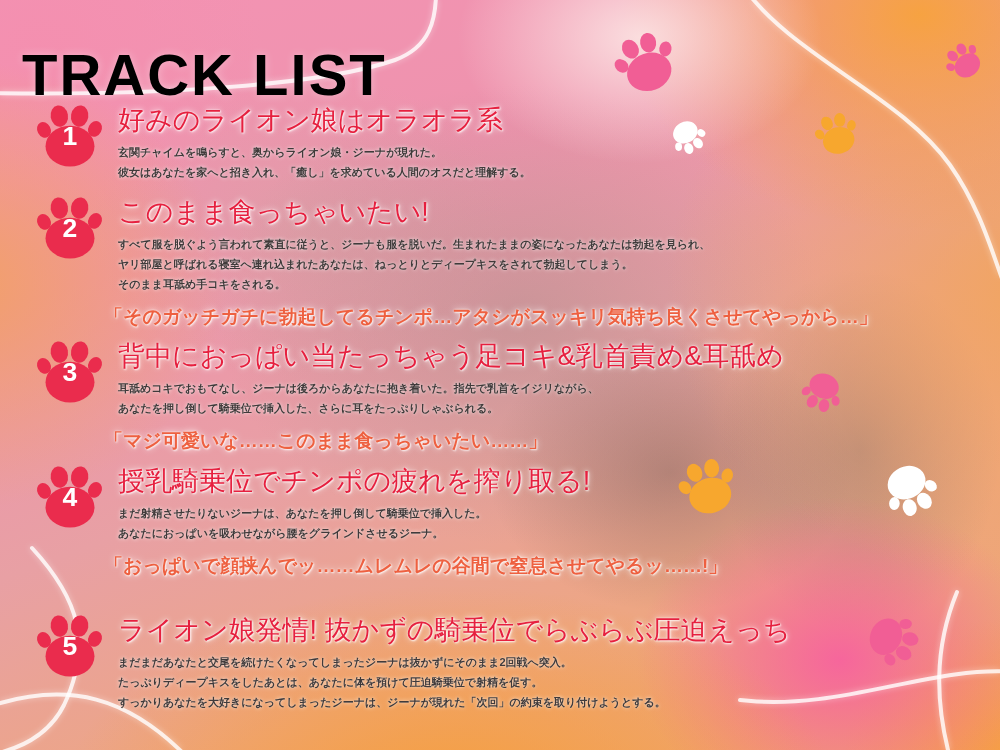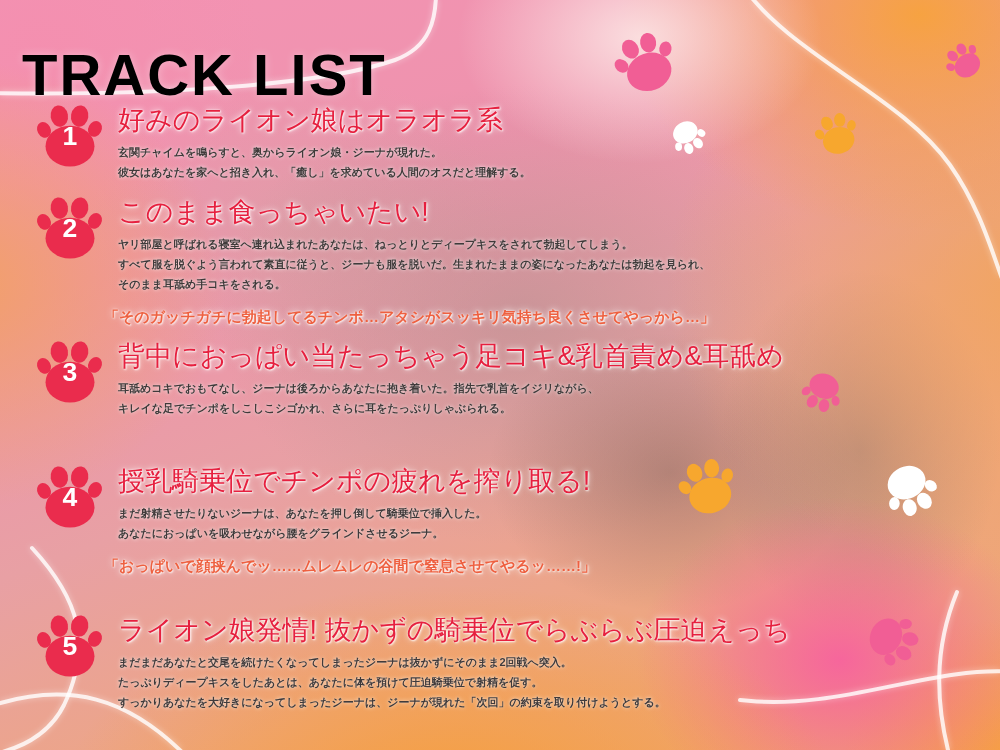--- a/index.html
+++ b/index.html
@@ -45,21 +45,21 @@
   .paw-white{color:var(--paw-white);}
   .deco{z-index:2;}
   
   .track{position:absolute;left:38px;width:940px;z-index:3;}
   .track .badge{left:0;top:2px;transform:scale(1.02);}
   .track .content{margin-left:80px;}
   .ttl{margin:0 0 6px 0;font-size:27px;line-height:32px;font-weight:400;color:var(--accent-red);
     text-shadow:0 0 6px rgba(255,255,255,.95),0 0 2px rgba(255,255,255,.9),1px 1px 2px rgba(255,255,255,.8);}
   .desc{margin:0;font-size:11px;line-height:20px;font-weight:700;color:var(--body-text);
     text-shadow:0 0 4px rgba(255,255,255,.75),0 0 1px rgba(255,255,255,.6);}
-  .quote{margin:8px 0 0 -14px;font-size:15px;line-height:30px;font-weight:700;color:var(--quote-orange);
+  .quote{margin:8px 0 0 -14px;font-size:19px;line-height:30px;font-weight:700;color:var(--quote-orange);
     text-shadow:0 0 7px rgba(255,255,255,.95),0 0 2px rgba(255,255,255,.9),1px 1px 2px rgba(255,255,255,.8);}
   .after{margin-top:8px;}
 </style>
 </head>
 <body>
 
 <div class="bg"></div>
 
 <svg class="curves" width="1000" height="750" viewBox="0 0 1000 750">
   <g fill="none" stroke="#ffffff" stroke-width="4" stroke-opacity="0.8" stroke-linecap="round">
@@ -151,40 +151,41 @@
   <div class="paw paw-red badge">
     <i class="t1"></i>
       <i class="t2"></i>
       <i class="t3"></i>
       <i class="t4"></i>
     <b class="pad"></b>
       <span class="num">2</span>
   </div>
   <div class="content">
     <h2 class="ttl">このまま食っちゃいたい!</h2>
+    <p class="desc">すべて服を脱ぐよう言われて素直に従うと、ジーナも服を脱いだ。生まれたままの姿になったあなたは勃起を見られ、</p>
     <p class="desc">ヤリ部屋と呼ばれる寝室へ連れ込まれたあなたは、ねっとりとディープキスをされて勃起してしまう。</p>
-    <p class="desc">すべて服を脱ぐよう言われて素直に従うと、ジーナも服を脱いだ。生まれたままの姿になったあなたは勃起を見られ、</p>
     <p class="desc">そのまま耳舐め手コキをされる。</p>
     <p class="quote">「そのガッチガチに勃起してるチンポ…アタシがスッキリ気持ち良くさせてやっから…」</p>
   </div>
 </section>
 
 <section class="track" style="top:340px;">
   <div class="paw paw-red badge">
     <i class="t1"></i>
       <i class="t2"></i>
       <i class="t3"></i>
       <i class="t4"></i>
     <b class="pad"></b>
       <span class="num">3</span>
   </div>
   <div class="content">
     <h2 class="ttl">背中におっぱい当たっちゃう足コキ&amp;乳首責め&amp;耳舐め</h2>
     <p class="desc">耳舐めコキでおもてなし、ジーナは後ろからあなたに抱き着いた。指先で乳首をイジリながら、</p>
-    <p class="desc">キレイな足でチンポをしこしこシゴかれ、さらに耳をたっぷりしゃぶられる。</p>
+    <p class="desc">あなたを押し倒して騎乗位で挿入した、さらに耳をたっぷりしゃぶられる。</p>
+    <p class="quote">「マジ可愛いな……このまま食っちゃいたい……」</p>
   </div>
 </section>
 
 <section class="track" style="top:465px;">
   <div class="paw paw-red badge">
     <i class="t1"></i>
       <i class="t2"></i>
       <i class="t3"></i>
       <i class="t4"></i>
     <b class="pad"></b>

